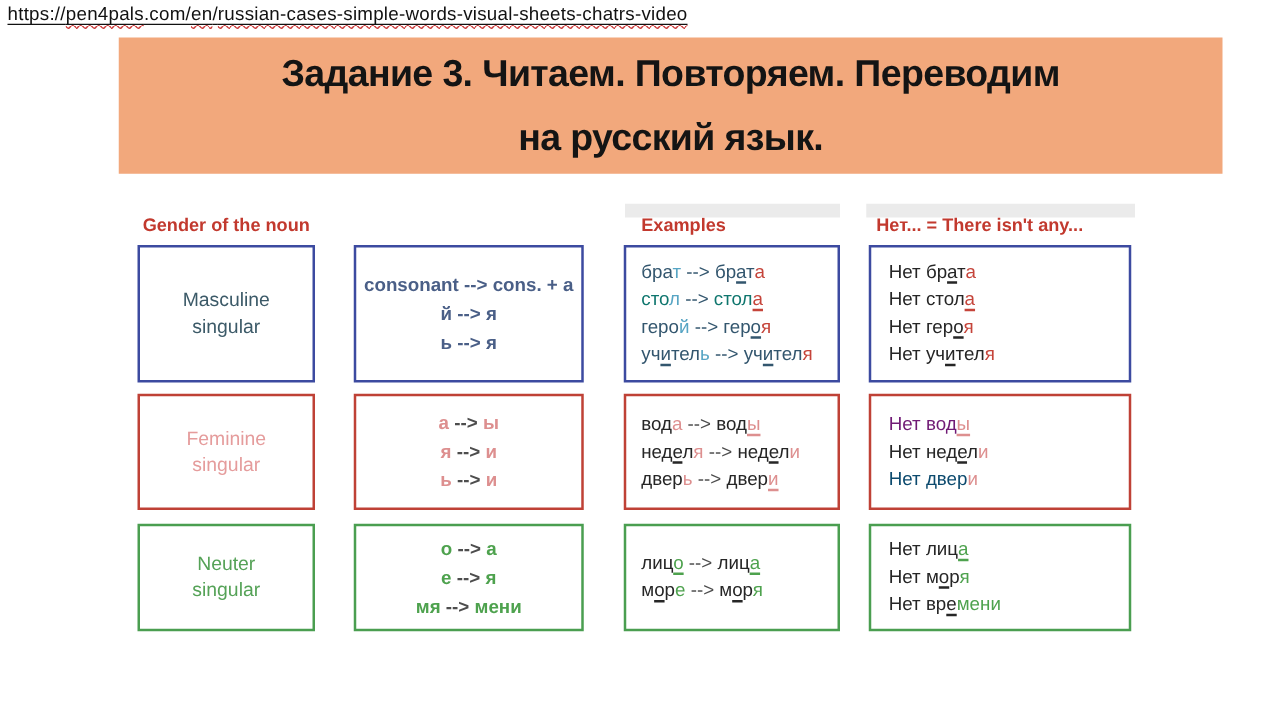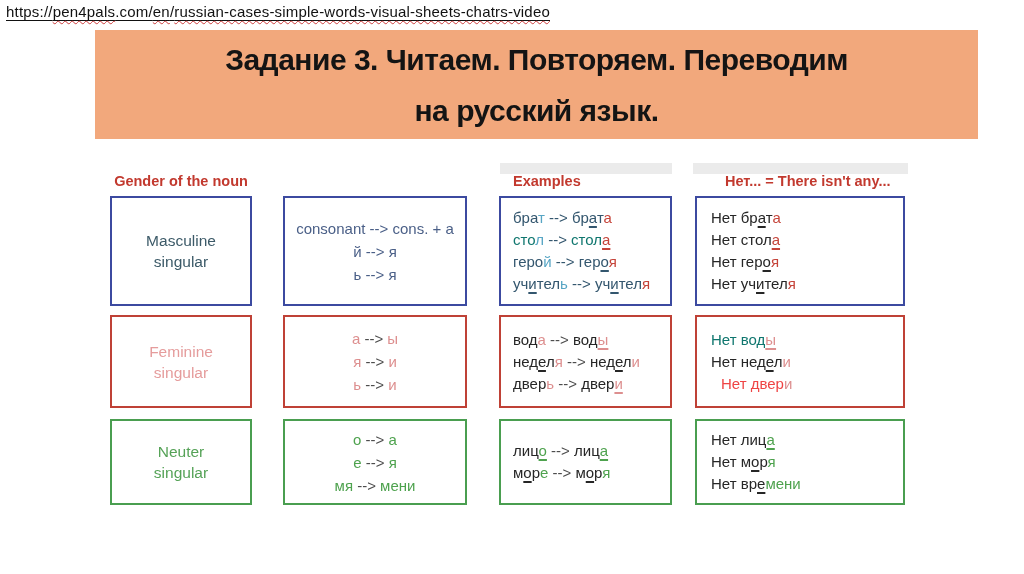--- a/index.html
+++ b/index.html
@@ -24,30 +24,30 @@
   .strip{position:absolute;top:163px;height:11px;background:var(--strip);}
   .strip.s1{left:500px;width:172px;}
   .strip.s2{left:693px;width:215px;}
 
   
   .hdr{position:absolute;top:173px;height:18px;font-size:14.5px;font-weight:700;
        color:var(--headerRed);white-space:nowrap;}
   .hc1{left:110px;width:142px;text-align:center;}
   .hc2{left:283px;width:184px;text-align:center;}
   .hc3{left:499px;width:173px;padding-left:14px;box-sizing:border-box;}
-  .hc4{left:719px;width:210px;padding-left:6px;box-sizing:border-box;}
+  .hc4{left:695px;width:210px;padding-left:6px;box-sizing:border-box;}
 
   
   .box{position:absolute;background:#fff;border:2px solid #888;box-sizing:border-box;
        display:flex;flex-direction:column;justify-content:center;font-size:15px;}
   .r1{top:196px;height:110px;}
   .r2{top:315px;height:93px;}
   .r3{top:419px;height:86px;}
   .c1{left:110px;width:142px;align-items:center;text-align:center;}
-  .c2{left:283px;width:184px;align-items:center;text-align:center;}
+  .c2{left:283px;width:184px;align-items:center;text-align:center;font-weight:bold;}
   .c3{left:499px;width:173px;align-items:flex-start;padding-left:12px;}
   .c4{left:695px;width:210px;align-items:flex-start;padding-left:14px;}
   .bm{border-color:var(--borderBlue);}
   .bf{border-color:var(--borderRed);}
   .bn{border-color:var(--borderGreen);}
   .box .line{line-height:22px;white-space:nowrap;}
   .c1 .line{line-height:21px;font-size:15.5px;}
   .c2 .line{line-height:23px;}
   span.u{text-decoration:underline;text-decoration-thickness:1.5px;text-underline-offset:2.5px;}
 </style>
@@ -100,23 +100,23 @@
       <div class="line"><span style="color: rgb(221, 143, 143);">а</span><span style="color: rgb(77, 77, 77);"> --&gt; </span><span style="color: rgb(221, 143, 143);">ы</span></div>
       <div class="line"><span style="color: rgb(221, 143, 143);">я</span><span style="color: rgb(77, 77, 77);"> --&gt; </span><span style="color: rgb(221, 143, 143);">и</span></div>
       <div class="line"><span style="color: rgb(221, 143, 143);">ь</span><span style="color: rgb(77, 77, 77);"> --&gt; </span><span style="color: rgb(221, 143, 143);">и</span></div>
     </div>
   <div class="box r2 c3 bf">
       <div class="line"><span style="color: rgb(38, 38, 38);">вод</span><span style="color: rgb(221, 143, 143);">а</span><span style="color: rgb(77, 77, 77);"> --&gt; </span><span style="color: rgb(38, 38, 38);">вод</span><span class="u" style="color: rgb(221, 143, 143);">ы</span></div>
       <div class="line"><span style="color: rgb(38, 38, 38);">нед</span><span class="u" style="color: rgb(38, 38, 38);">е</span><span style="color: rgb(38, 38, 38);">л</span><span style="color: rgb(221, 143, 143);">я</span><span style="color: rgb(77, 77, 77);"> --&gt; </span><span style="color: rgb(38, 38, 38);">нед</span><span class="u" style="color: rgb(38, 38, 38);">е</span><span style="color: rgb(38, 38, 38);">л</span><span style="color: rgb(221, 143, 143);">и</span></div>
       <div class="line"><span style="color: rgb(38, 38, 38);">двер</span><span style="color: rgb(221, 143, 143);">ь</span><span style="color: rgb(77, 77, 77);"> --&gt; </span><span style="color: rgb(38, 38, 38);">двер</span><span class="u" style="color: rgb(221, 143, 143);">и</span></div>
     </div>
   <div class="box r2 c4 bf">
-      <div class="line"><span style="color: #0f766e;">Нет вод</span><span class="u" style="color: rgb(221, 143, 143);">ы</span></div>
+      <div class="line"><span style="color: #701a75;">Нет вод</span><span class="u" style="color: rgb(221, 143, 143);">ы</span></div>
       <div class="line"><span style="color: rgb(38, 38, 38);">Нет нед</span><span class="u" style="color: rgb(38, 38, 38);">е</span><span style="color: rgb(38, 38, 38);">л</span><span style="color: rgb(221, 143, 143);">и</span></div>
-      <div class="line"><span style="color: #ef4444; margin-left: 10px;">Нет двер</span><span style="color: rgb(221, 143, 143);">и</span></div>
+      <div class="line"><span style="color: #0c4a6e;">Нет двер</span><span style="color: rgb(221, 143, 143);">и</span></div>
     </div>
 
   <div class="box r3 c1 bn">
       <div class="line"><span style="color: rgb(85, 162, 87);">Neuter</span></div>
       <div class="line"><span style="color: rgb(85, 162, 87);">singular</span></div>
     </div>
   <div class="box r3 c2 bn">
       <div class="line"><span style="color: rgb(78, 162, 78);">о</span><span style="color: rgb(77, 77, 77);"> --&gt; </span><span style="color: rgb(78, 162, 78);">а</span></div>
       <div class="line"><span style="color: rgb(78, 162, 78);">е</span><span style="color: rgb(77, 77, 77);"> --&gt; </span><span style="color: rgb(78, 162, 78);">я</span></div>
       <div class="line"><span style="color: rgb(78, 162, 78);">мя</span><span style="color: rgb(77, 77, 77);"> --&gt; </span><span style="color: rgb(78, 162, 78);">мени</span></div>

